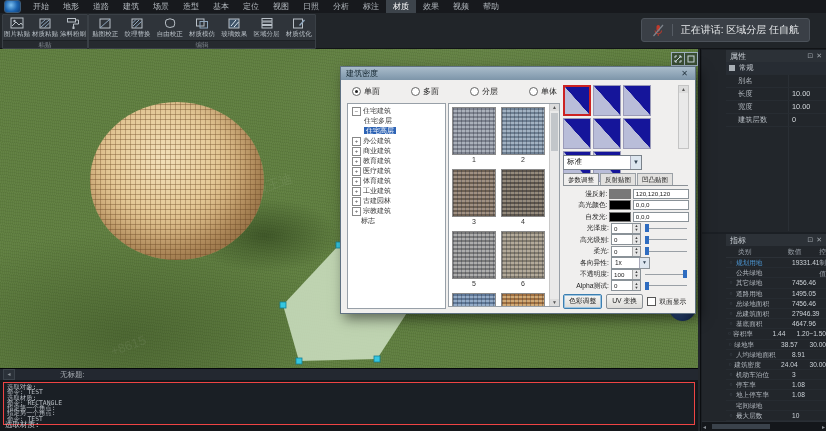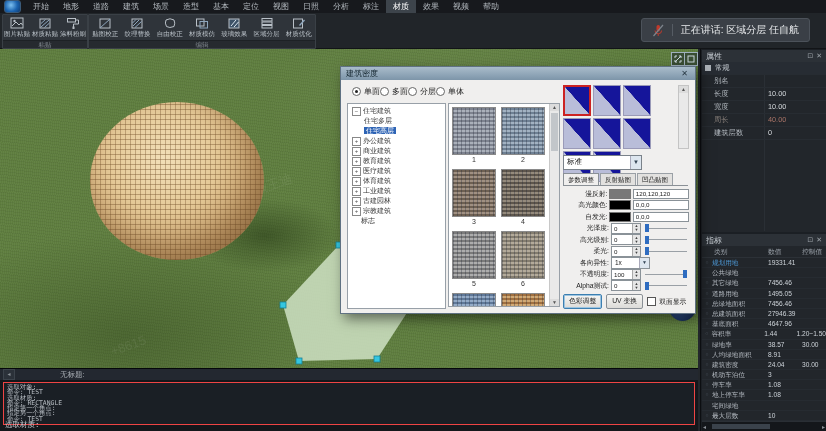--- a/index.html
+++ b/index.html
@@ -40,21 +40,21 @@
   .polySel{position:absolute;left:275px;top:190px;}
   .sphere{position:absolute;left:669px;top:246px;width:27px;height:27px;border-radius:50%;
     background:radial-gradient(circle at 35% 28%, #6d8fc9, #2a4a80 55%, #0e2044 92%);}
   .vicon{position:absolute;width:12px;height:12px;border:1px solid #9fb0bd;background:rgba(22,32,42,.5);display:flex;align-items:center;justify-content:center;cursor:pointer;}
   .wm{position:absolute;color:rgba(255,255,255,.07);font-size:13px;transform:rotate(-20deg);white-space:nowrap;pointer-events:none;}
   
   .dialog{position:absolute;left:340px;top:66px;width:354px;height:246px;background:#f0efee;border:1px solid #5f7182;box-shadow:4px 5px 12px rgba(0,0,0,.5);z-index:50;font-size:8px;color:#222;}
   .dtitle{height:13px;background:linear-gradient(#a9bccb,#7d95a9);display:flex;align-items:center;padding:0 5px;font-size:8px;color:#14262f;}
   .dtitle .t{flex:1;}
   .dclose{width:11px;text-align:center;color:#2a3a46;cursor:pointer;font-size:8px;}
-  .radios{position:absolute;left:11px;top:19px;display:flex;gap:0;align-items:flex-end;}
+  .radios{position:absolute;left:11px;top:19px;display:flex;gap:31px;align-items:flex-end;}
   .radio{display:flex;align-items:center;gap:3px;cursor:pointer;}
   .rdot{width:7px;height:7px;border-radius:50%;border:1px solid #666;background:#fff;position:relative;}
   .radio.sel .rdot::after{content:"";position:absolute;left:1.5px;top:1.5px;width:3px;height:3px;border-radius:50%;background:#222;}
   .tree{position:absolute;left:6px;top:36px;width:97px;height:202px;background:#fff;border:1px solid #98a0a8;font-size:7px;color:#333;padding-top:2px;overflow:hidden;}
   .trow{height:10px;line-height:10px;white-space:nowrap;cursor:pointer;}
   .trow .mk{display:inline-block;width:7px;height:7px;border:1px solid #888;background:#fff;font-size:6px;line-height:6px;text-align:center;color:#555;margin:0 2px;vertical-align:middle;}
   .trow.lvl1{padding-left:16px;}
   .trow.lvl0{padding-left:2px;}
   .trow.sel span.lbl{background:#2e64b5;color:#fff;padding:0 2px;}
   .thumbs{position:absolute;left:107px;top:36px;width:110px;height:202px;background:#fff;border:1px solid #98a0a8;overflow:hidden;}
@@ -95,21 +95,21 @@
   .at0{left:0;} .at100{right:0;}
   .sel2{width:34px;height:10px;background:#fff;border:1px solid #8a9298;font-size:6.5px;line-height:9px;padding-left:3px;position:relative;cursor:pointer;}
   .sel2 .car{position:absolute;right:0;top:0;bottom:0;width:9px;background:#dde6ef;border-left:1px solid #aab;text-align:center;font-size:5px;line-height:9px;color:#345;}
   .dbtns{position:absolute;left:222px;top:227px;display:flex;align-items:center;gap:4px;font-size:6.8px;}
   .dbtn{height:13px;line-height:12px;padding:0 5px;background:linear-gradient(#f6f6f4,#dcdbd8);border:1px solid #8a9096;border-radius:2px;cursor:pointer;white-space:nowrap;}
   .dbtn.focus{border:1px solid #3c7fb1;box-shadow:0 0 0 1px #9cc4e0 inset;}
   .chk{display:flex;align-items:center;gap:3px;cursor:pointer;}
   .cbox{width:7px;height:7px;background:#fff;border:1px solid #555;}
   
   .sidebar{position:absolute;left:700px;top:48px;width:126px;bottom:0;background:#1b1f24;border-left:1px solid #0c0e11;}
-  .panel{position:absolute;left:1px;right:1px;background:#22262b;}
+  .panel{position:absolute;left:1px;right:1px;background:#22262b;padding-left:24px;}
   .phead{height:12px;background:#2c3137;display:flex;align-items:center;padding:0 4px;font-size:8px;color:#c6ccd2;}
   .phead .sp{flex:1;}
   .phead .ic{font-size:7px;color:#9aa0a6;margin-left:3px;cursor:pointer;}
   .pp{top:2px;height:182px;}
   .pbody{position:relative;height:169px;}
   .pbody::after{content:"";position:absolute;left:62px;top:0;bottom:0;width:1px;background:#2a2f35;}
   .prow{display:flex;height:12px;line-height:12px;font-size:7.3px;border-bottom:1px solid #272c32;position:relative;z-index:1;}
   .prow .pl{width:62px;padding-left:12px;box-sizing:border-box;color:#b4bac0;white-space:nowrap;}
   .prow .pv{flex:1;padding-left:4px;color:#d6dade;display:flex;align-items:center;white-space:nowrap;}
   .prow.grp{background:#272c33;color:#ccd2d8;font-size:7.3px;padding-left:3px;}
@@ -498,24 +498,20 @@
             <span class="pv"></span>
           </div>
         <div class="prow">
             <span class="pl">长度</span>
             <span class="pv">10.00</span>
           </div>
         <div class="prow">
             <span class="pl">宽度</span>
             <span class="pv">10.00</span>
           </div>
-        <div class="prow dim">
-            <span class="pl">周长</span>
-            <span class="pv">40.00</span>
-          </div>
         <div class="prow">
             <span class="pl">建筑层数</span>
             <span class="pv">0</span>
           </div>
       </div>
     </div>
 
     <div class="panel ind">
       <div class="phead">
         <span>指标</span>

